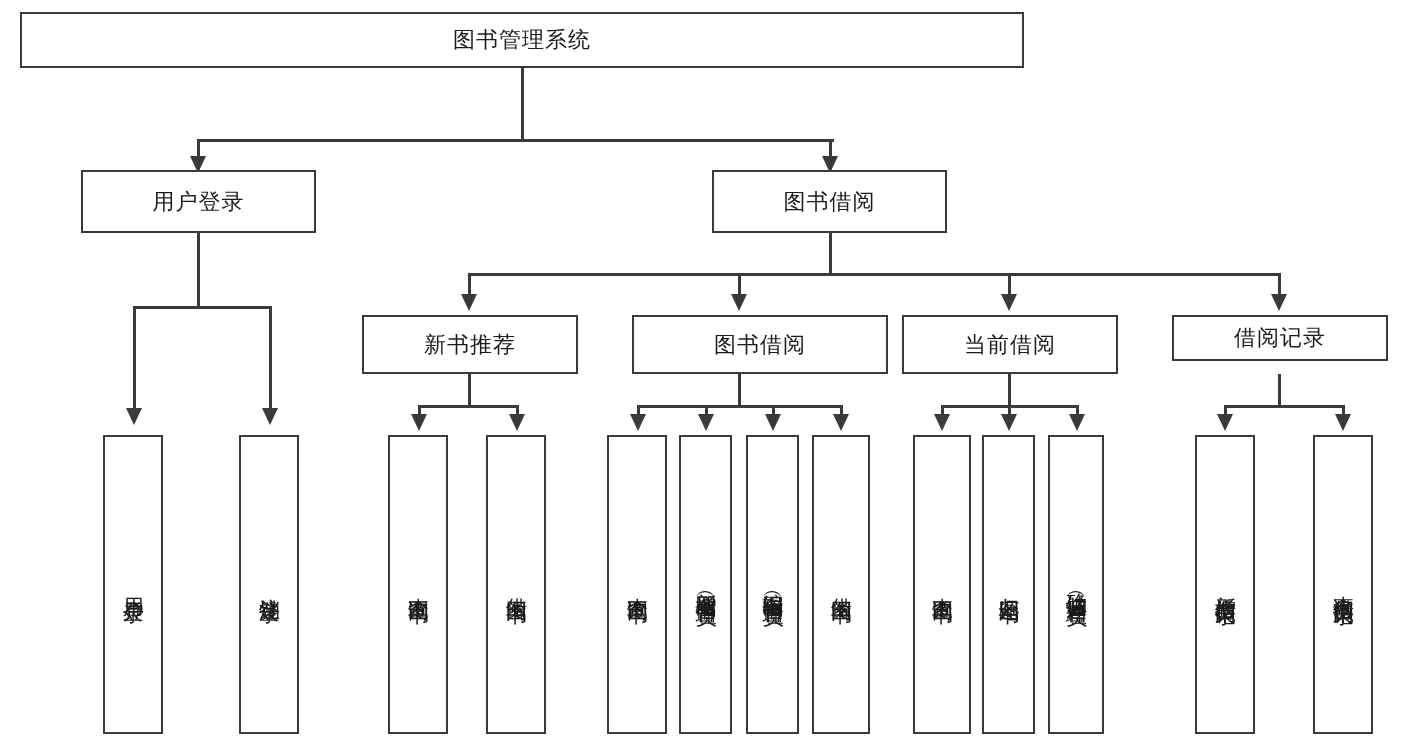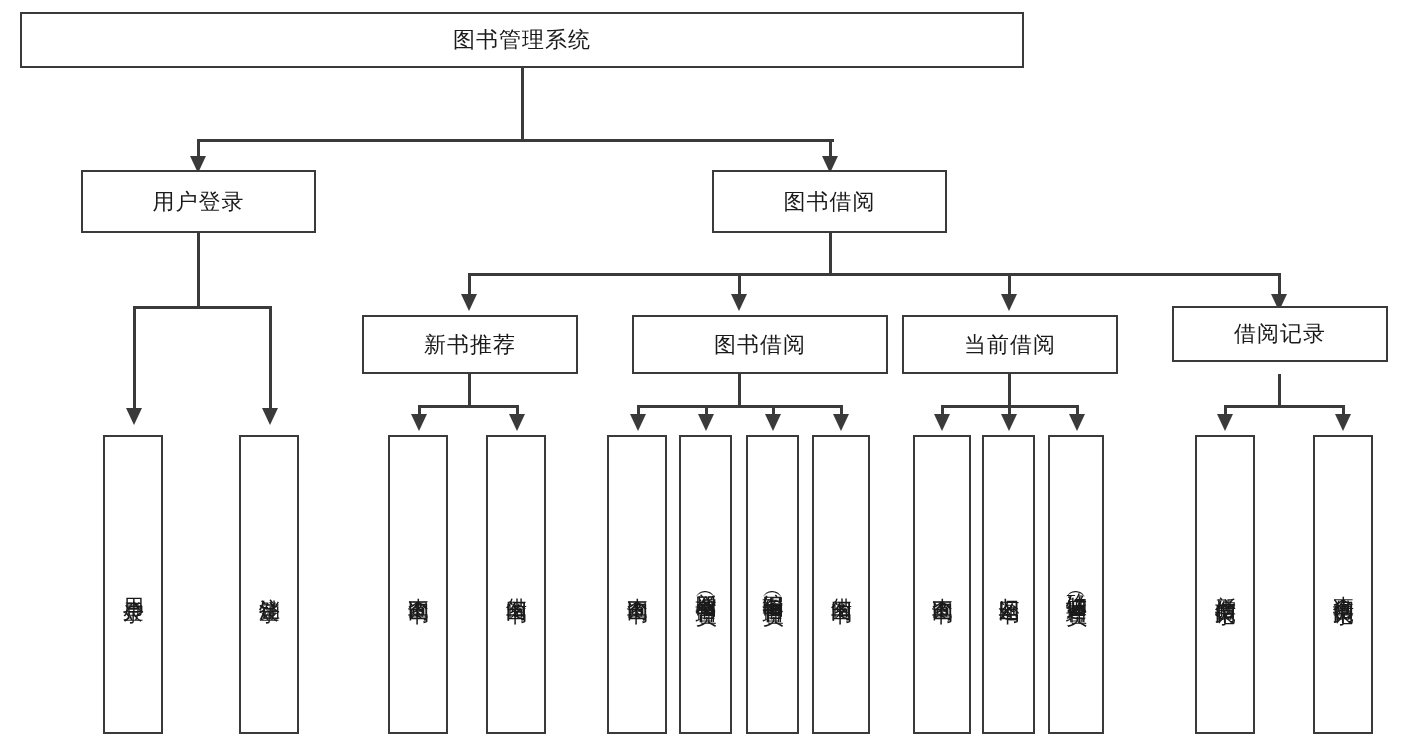--- a/index.html
+++ b/index.html
@@ -154,21 +154,21 @@
   </div>
 
   <div class="node h" style="left:632px; top:315px; width:256px; height:59px;">
     <span class="lbl">图书借阅</span>
   </div>
 
   <div class="node h" style="left:902px; top:315px; width:216px; height:59px;">
     <span class="lbl">当前借阅</span>
   </div>
 
-  <div class="node h" style="left:1172px; top:306px; width:216px; height:56px;align-items:center;">
+  <div class="node h" style="left:1172px; top:315px; width:216px; height:46px;align-items:center;">
     <span class="lbl">借阅记录</span>
   </div>
 
   <div class="node v" style="left:103px; top:435px; width:60px; height:299px;">
     <span class="lbl">用户登录</span>
   </div>
   <div class="node v" style="left:239px; top:435px; width:60px; height:299px;">
     <span class="lbl">注销登录</span>
   </div>
 

